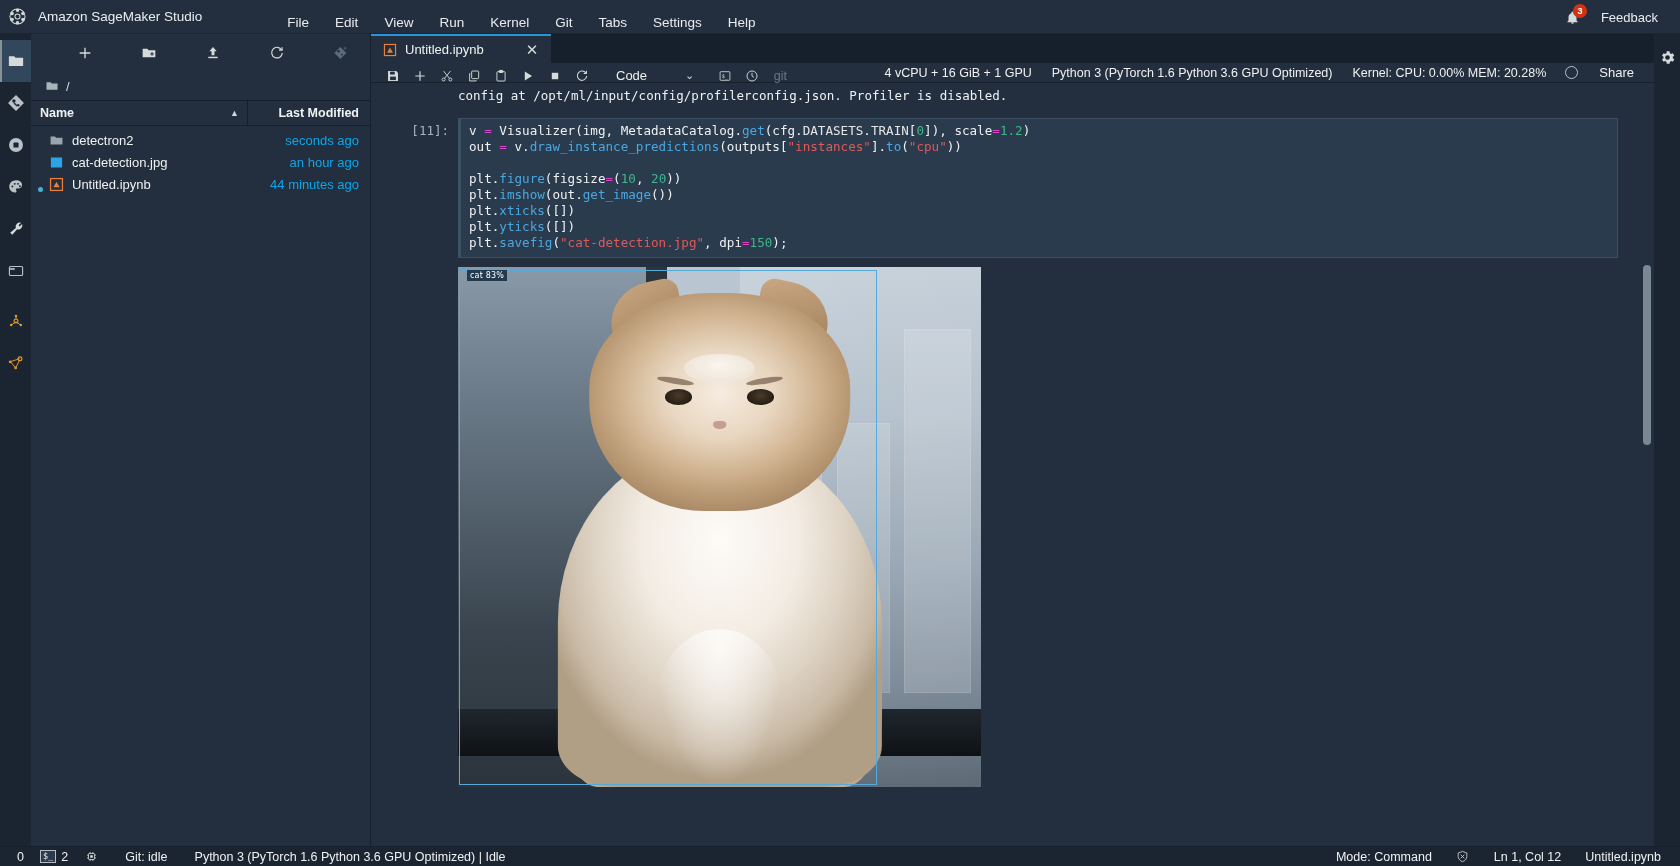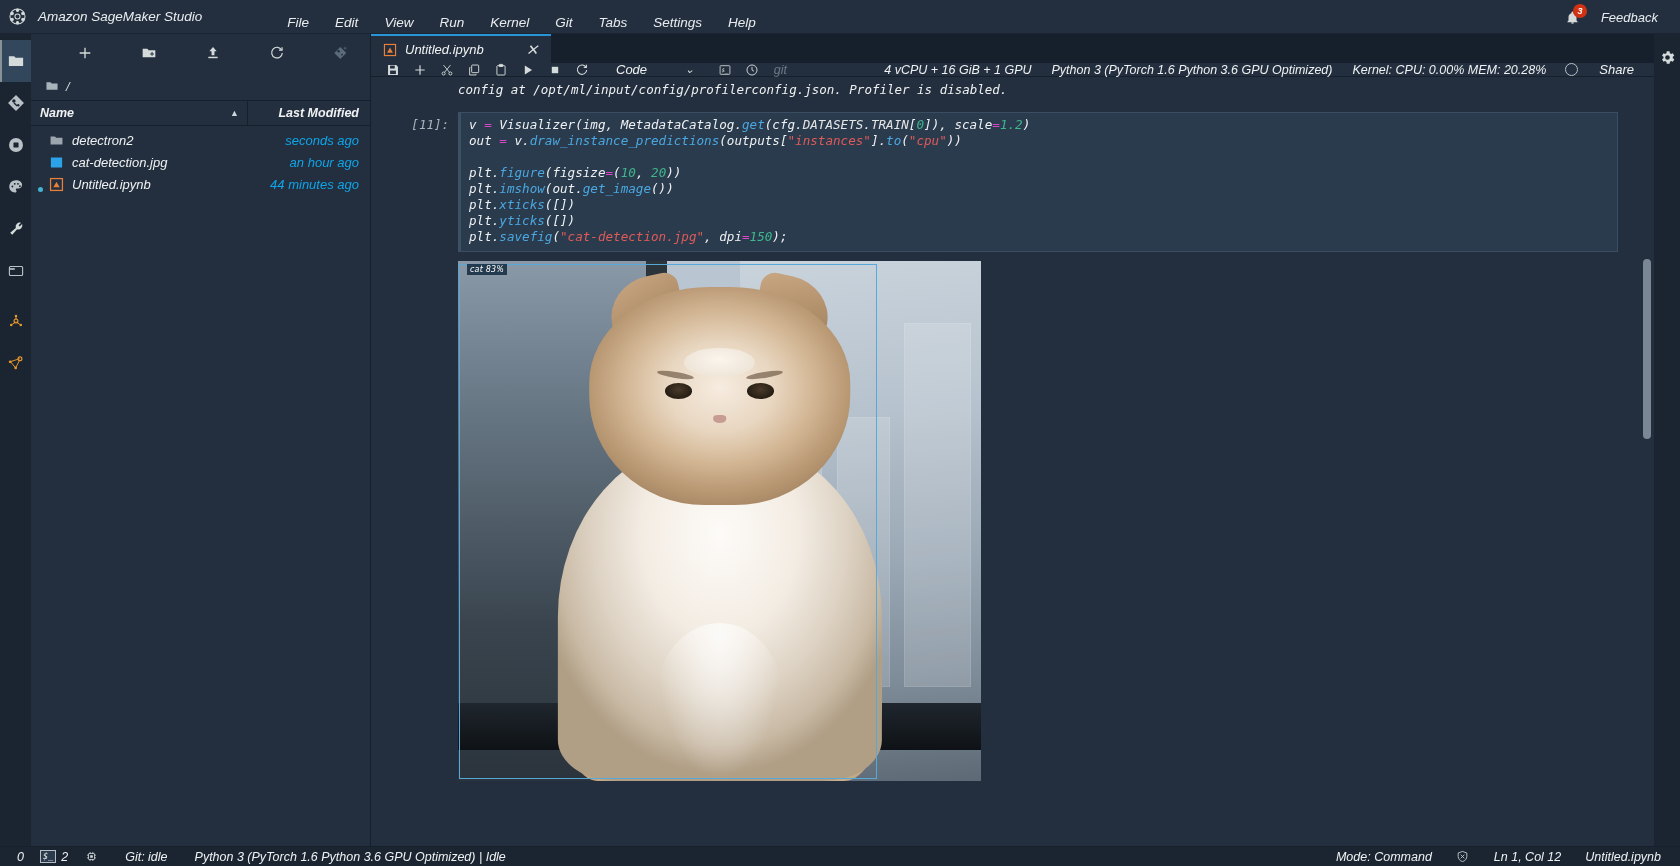--- a/index.html
+++ b/index.html
@@ -2,21 +2,21 @@
 <html><head>
 <meta charset="utf-8">
 <style>
   * { box-sizing: border-box; margin: 0; padding: 0; }
   html, body {
     width: 1680px; height: 866px;
     background: #0f1b26;
     font-family: "Liberation Sans", sans-serif;
     overflow: hidden;
   }
-  #app { position: relative; width: 1680px; height: 866px; background: #232f3e; font-style: italic; }
+  #app { position: relative; width: 1680px; height: 866px; background: #232f3e; }
 
   
   .menubar {
     position: absolute; top: 0; left: 0; width: 1680px; height: 34px;
     background: #232f3e; display: flex; align-items: center;
     border-bottom: 1px solid #1b2532;
   }
   .sm-logo { width: 34px; height: 34px; display: flex; align-items: center; justify-content: center; }
   .sm-logo svg { width: 19px; height: 19px; }
   .app-title { color: #e9ecef; font-size: 13.5px; margin-left: 4px; white-space: nowrap; }
@@ -97,21 +97,21 @@
   .tabbar { height: 29px; background: #16202c; display: flex; align-items: flex-end; }
   .tab {
     height: 29px; background: #232f3e; display: flex; align-items: center; gap: 8px;
     padding: 0 11px 0 12px; font-size: 13px; color: #f1f3f4; position: relative;
     min-width: 180px; border-top: 2px solid #2a95d6;
   }
   .tab .tabicon { width: 14px; height: 14px; flex-shrink: 0; }
   .tab .tabclose { margin-left: auto; width: 16px; height: 16px; display:flex; align-items:center; justify-content:center; color:#d5dbdb; font-size: 15px; cursor: pointer; }
 
   .nbtoolbar {
-    height: 14px; background: #232f3e; display: flex; align-items: center;
+    height: 20px; background: #232f3e; display: flex; 
     padding: 0 8px; gap: 0px; border-bottom: 1px solid #16202c;
   }
   .tb-btn {
     width: 27px; height: 26px; display: flex; align-items: center; justify-content: center;
     cursor: pointer; flex-shrink: 0;
   }
   .tb-btn svg { width: 14px; height: 14px; }
   .tb-sep { width: 9px; }
   .tb-select {
     display: flex; align-items: center; gap: 38px; color: #eff1f2; font-size: 13px;

